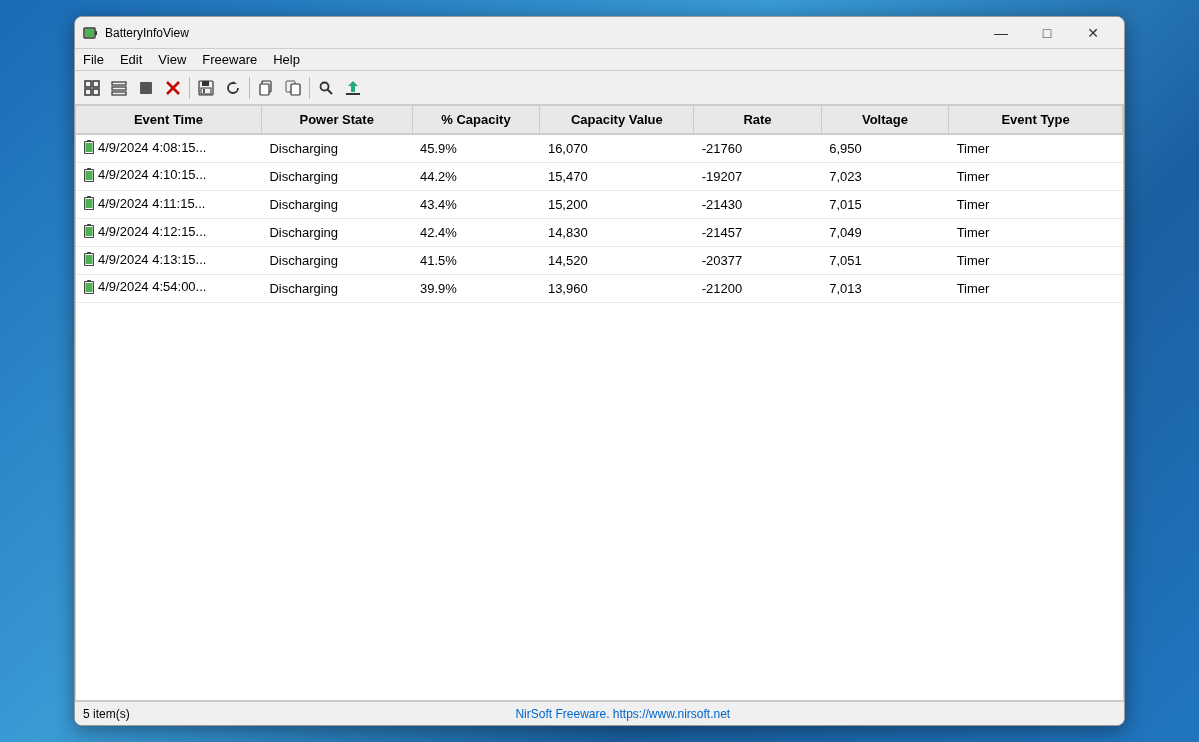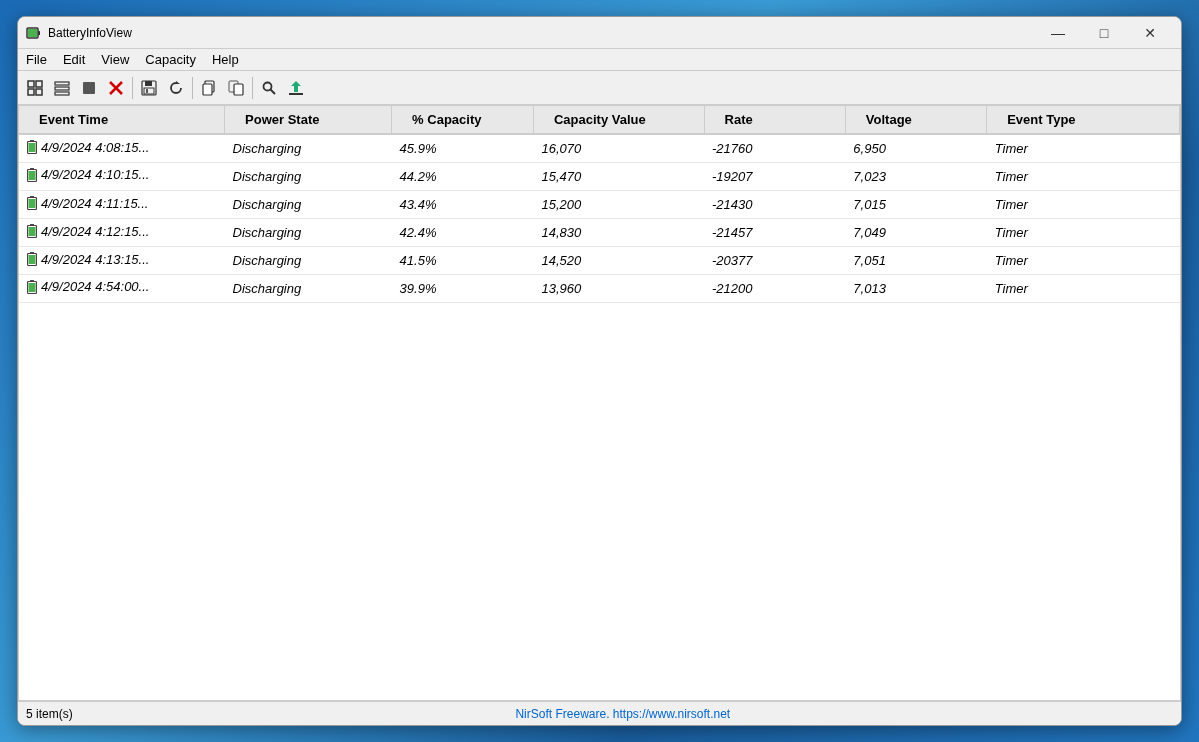--- a/index.html
+++ b/index.html
@@ -6,21 +6,21 @@
     body {
       width: 1199px;
       height: 742px;
       background: linear-gradient(135deg, #1a6ab5 0%, #3a9bd5 40%, #1a5fa0 70%, #2176c0 100%);
       display: flex;
       align-items: center;
       justify-content: center;
       font-family: 'Segoe UI', Tahoma, sans-serif;
     }
     .window {
-      width: 1165px;
+      width: 1051px;
       height: 710px;
       background: #f0f0f0;
       border: 1px solid #999;
       border-radius: 8px;
       overflow: hidden;
       display: flex;
       flex-direction: column;
       box-shadow: 0 4px 20px rgba(0,0,0,0.4);
     }
     .title-bar {
@@ -120,31 +120,30 @@
       width: 100%;
       border-collapse: collapse;
       font-size: 13px;
     }
     thead tr {
       background: #e8e8e8;
       border-bottom: 2px solid #ccc;
     }
     thead th {
       padding: 6px 20px;
-      text-align: left;
+      text-align: center;
       font-weight: bold;
       font-size: 13px;
       border-right: 1px solid #ccc;
       white-space: nowrap;
       cursor: pointer;
       user-select: none;
     }
     tbody tr {
       border-bottom: 1px solid #e8e8e8;
-      font-style: italic;
     }
     tbody td {
       padding: 4px 8px;
       white-space: nowrap;
       vertical-align: middle;
     }
     .status-bar {
       background: #f0f0f0;
       height: 24px;
       display: flex;
@@ -185,21 +184,21 @@
       <button class="title-btn">—</button>
       <button class="title-btn">□</button>
       <button class="title-btn close">✕</button>
     </div>
   </div>
 
   <div class="menu-bar">
     <div class="menu-item">File</div>
     <div class="menu-item">Edit</div>
     <div class="menu-item">View</div>
-    <div class="menu-item">Capacity</div>
+    <div class="menu-item">Freeware</div>
     <div class="menu-item">Help</div>
   </div>
 
   <div class="toolbar">
     <button class="tb-btn" title="Table View">
       <svg width="16" height="16" viewBox="0 0 16 16">
           <rect x="1" y="1" width="6" height="6" fill="none" stroke="#333" stroke-width="1.5"></rect>
           <rect x="9" y="1" width="6" height="6" fill="none" stroke="#333" stroke-width="1.5"></rect>
           <rect x="1" y="9" width="6" height="6" fill="none" stroke="#333" stroke-width="1.5"></rect>
           <rect x="9" y="9" width="6" height="6" fill="none" stroke="#333" stroke-width="1.5"></rect>

